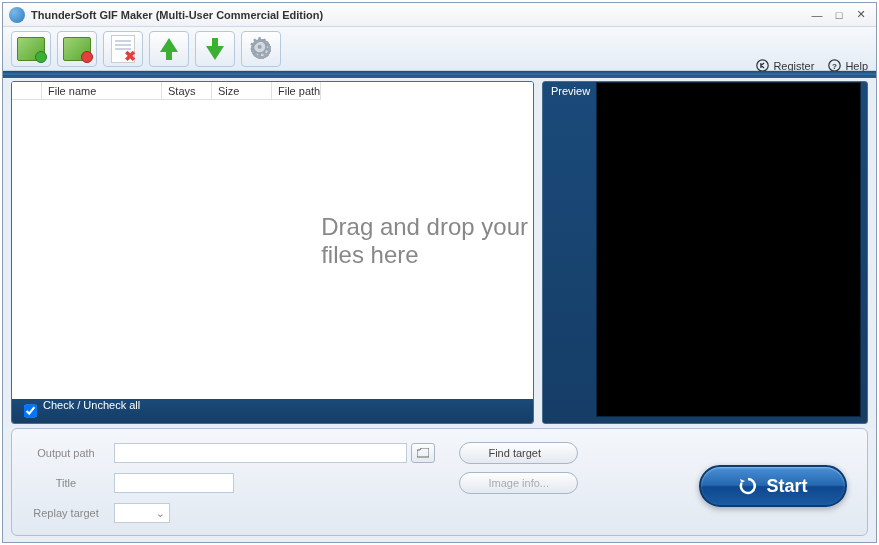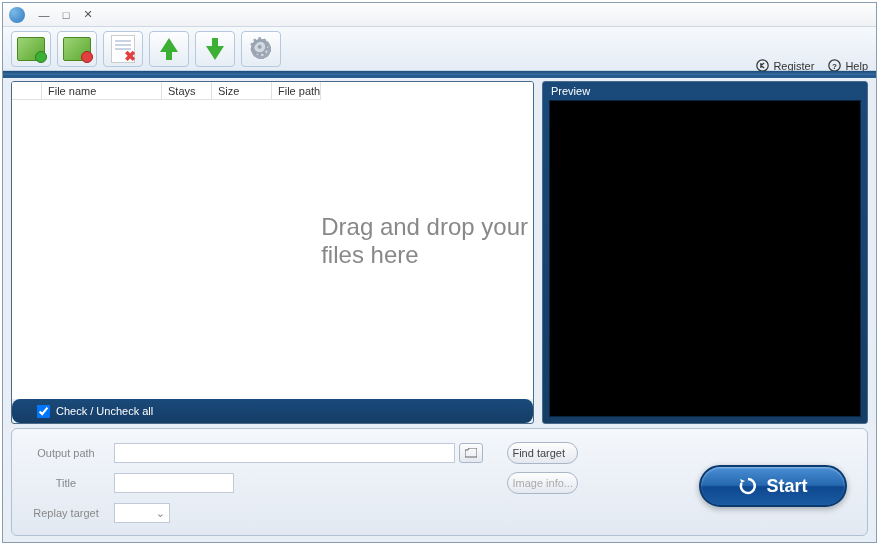--- a/index.html
+++ b/index.html
@@ -24,34 +24,34 @@
 .left-pane { flex: 1; display: flex; flex-direction: column; border: 1px solid #4a6a8a; border-radius: 3px; overflow: hidden; margin-top: 4px; }
 .file-list { flex: 1; background: #fff; display: flex; flex-direction: row; }
 .list-header { height: 18px; background: #fff; border-bottom: 1px solid #e0e0e0; display: flex; font-size: 11px; color: #333; align-items: center; }
 .list-header > div { border-right: 1px solid #e0e0e0; height: 100%; display: flex; align-items: center; padding-left: 6px; }
 .col-chk { width: 30px; }
 .col-name { width: 120px; }
 .col-stays { width: 50px; }
 .col-size { width: 60px; }
 .col-path { flex: 1; }
 .list-body { flex: 1; display: flex; align-items: center; justify-content: center; color: #888; font-size: 24px; }
-.check-bar { height: 24px; background: linear-gradient(to bottom, #1a4a7a, #153d66); color: #fff; font-size: 11px; display: flex; align-items: center; padding-left: 25px; border-radius: 8px; }
+.check-bar { height: 24px; background: linear-gradient(to bottom, #1a4a7a, #153d66); color: #fff; font-size: 11px; display: flex; padding-left: 12px; }
 .check-bar input { margin-right: 6px; }
 
-.right-pane { width: 326px; display: flex; flex-direction: column; border: 1px solid #4a6a8a; border-radius: 3px; overflow: hidden; background: linear-gradient(to bottom, #1a4a7a, #153d66); margin-top: 4px; }
+.right-pane { width: 326px; display: flex; flex-direction: row; border: 1px solid #4a6a8a; border-radius: 3px; overflow: hidden; background: linear-gradient(to bottom, #1a4a7a, #153d66); margin-top: 4px; }
 .preview-label { height: 18px; color: #fff; font-size: 11px; padding-left: 8px; display: flex; align-items: center; }
 .preview-area { flex: 1; background: #000; margin: 0 6px 6px 6px; border: 1px solid #0a2540; }
 
 .bottom { height: 108px; margin: 0 8px 6px 8px; border: 1px solid #b0c0d4; border-radius: 6px; background: linear-gradient(to bottom, #f4f7fb, #e2e9f2); padding: 12px 14px; display: flex; position: relative; }
 .form-grid { flex: 1; display: grid; grid-template-columns: 80px 1fr auto auto; grid-template-rows: 24px 24px 24px; gap: 6px 8px; align-items: center; max-width: 560px; }
 .form-label { font-size: 11px; color: #888; text-align: center; }
 .form-input { height: 20px; border: 1px solid #c0cad8; background: #fff; padding: 0 4px; font-size: 11px; }
 .form-input.short { width: 120px; }
 .browse-btn { width: 24px; height: 20px; border: 1px solid #a8b6c8; border-radius: 3px; background: linear-gradient(to bottom, #fdfdfd, #e4e9f0); font-size: 10px; display: flex; align-items: center; justify-content: center; cursor: pointer; }
-.pill-btn { height: 22px; padding: 0 4px; border: 1px solid #a8b6c8; border-radius: 11px; background: linear-gradient(to bottom, #fdfdfd, #e4e9f0); font-size: 11px; color: #444; display: flex; align-items: center; cursor: pointer; margin-left: 16px; }
+.pill-btn { height: 22px; padding: 0 28px; border: 1px solid #a8b6c8; border-radius: 11px; background: linear-gradient(to bottom, #fdfdfd, #e4e9f0); font-size: 11px; color: #444; display: flex; align-items: center; cursor: pointer; margin-left: 16px; }
 .pill-btn.disabled { color: #aaa; cursor: default; }
 .combo { height: 20px; width: 56px; border: 1px solid #c0cad8; background: #fff; font-size: 11px; display: flex; align-items: center; justify-content: flex-end; padding-right: 4px; cursor: pointer; }
 
 .start-btn { position: absolute; right: 20px; top: 36px; width: 148px; height: 42px; border-radius: 21px; background: linear-gradient(to bottom, #4a8fd6 0%, #2568b0 48%, #0d4890 52%, #1a5aa0 100%); border: 2px solid #0a3a70; box-shadow: 0 2px 6px rgba(0,0,0,0.3), inset 0 1px 2px rgba(255,255,255,0.4); display: flex; align-items: center; justify-content: center; color: #fff; font-size: 18px; font-weight: bold; cursor: pointer; gap: 8px; }
 .start-icon { width: 20px; height: 20px; }
 
 .icon-img { width: 28px; height: 24px; background: linear-gradient(135deg, #9ed478, #5ba82e); border: 1px solid #4a8820; border-radius: 2px; position: relative; }
 .icon-img::after { content: ''; position: absolute; width: 10px; height: 10px; border-radius: 50%; }
 .icon-add::after { background: #3cb034; bottom: -3px; right: -3px; border: 1px solid #2a8024; }
 .icon-remove::after { background: #e04040; bottom: -3px; right: -3px; border: 1px solid #b02020; }
@@ -66,20 +66,21 @@
 .icon-gear { width: 24px; height: 24px; border-radius: 50%; background: radial-gradient(circle, #d0d8e0 40%, #a0aab6 42%, #a0aab6 58%, transparent 60%); position: relative; }
 .icon-gear::before { content: '⚙'; font-size: 26px; color: #9aa4b0; position: absolute; top: -5px; left: -1px; }
 </style>
 </head>
 <body>
 
 <div class="window">
 
   <div class="titlebar">
     <div class="titlebar-icon"></div>
+    <div class="titlebar-text">ThunderSoft GIF Maker (Multi-User Commercial Edition)</div>
     <div class="winbtn">—</div>
     <div class="winbtn">□</div>
     <div class="winbtn">✕</div>
   </div>
 
   <div class="toolbar">
     <div class="tb-btn">
         <div class="icon-img icon-add"></div>
       </div>
     <div class="tb-btn">

